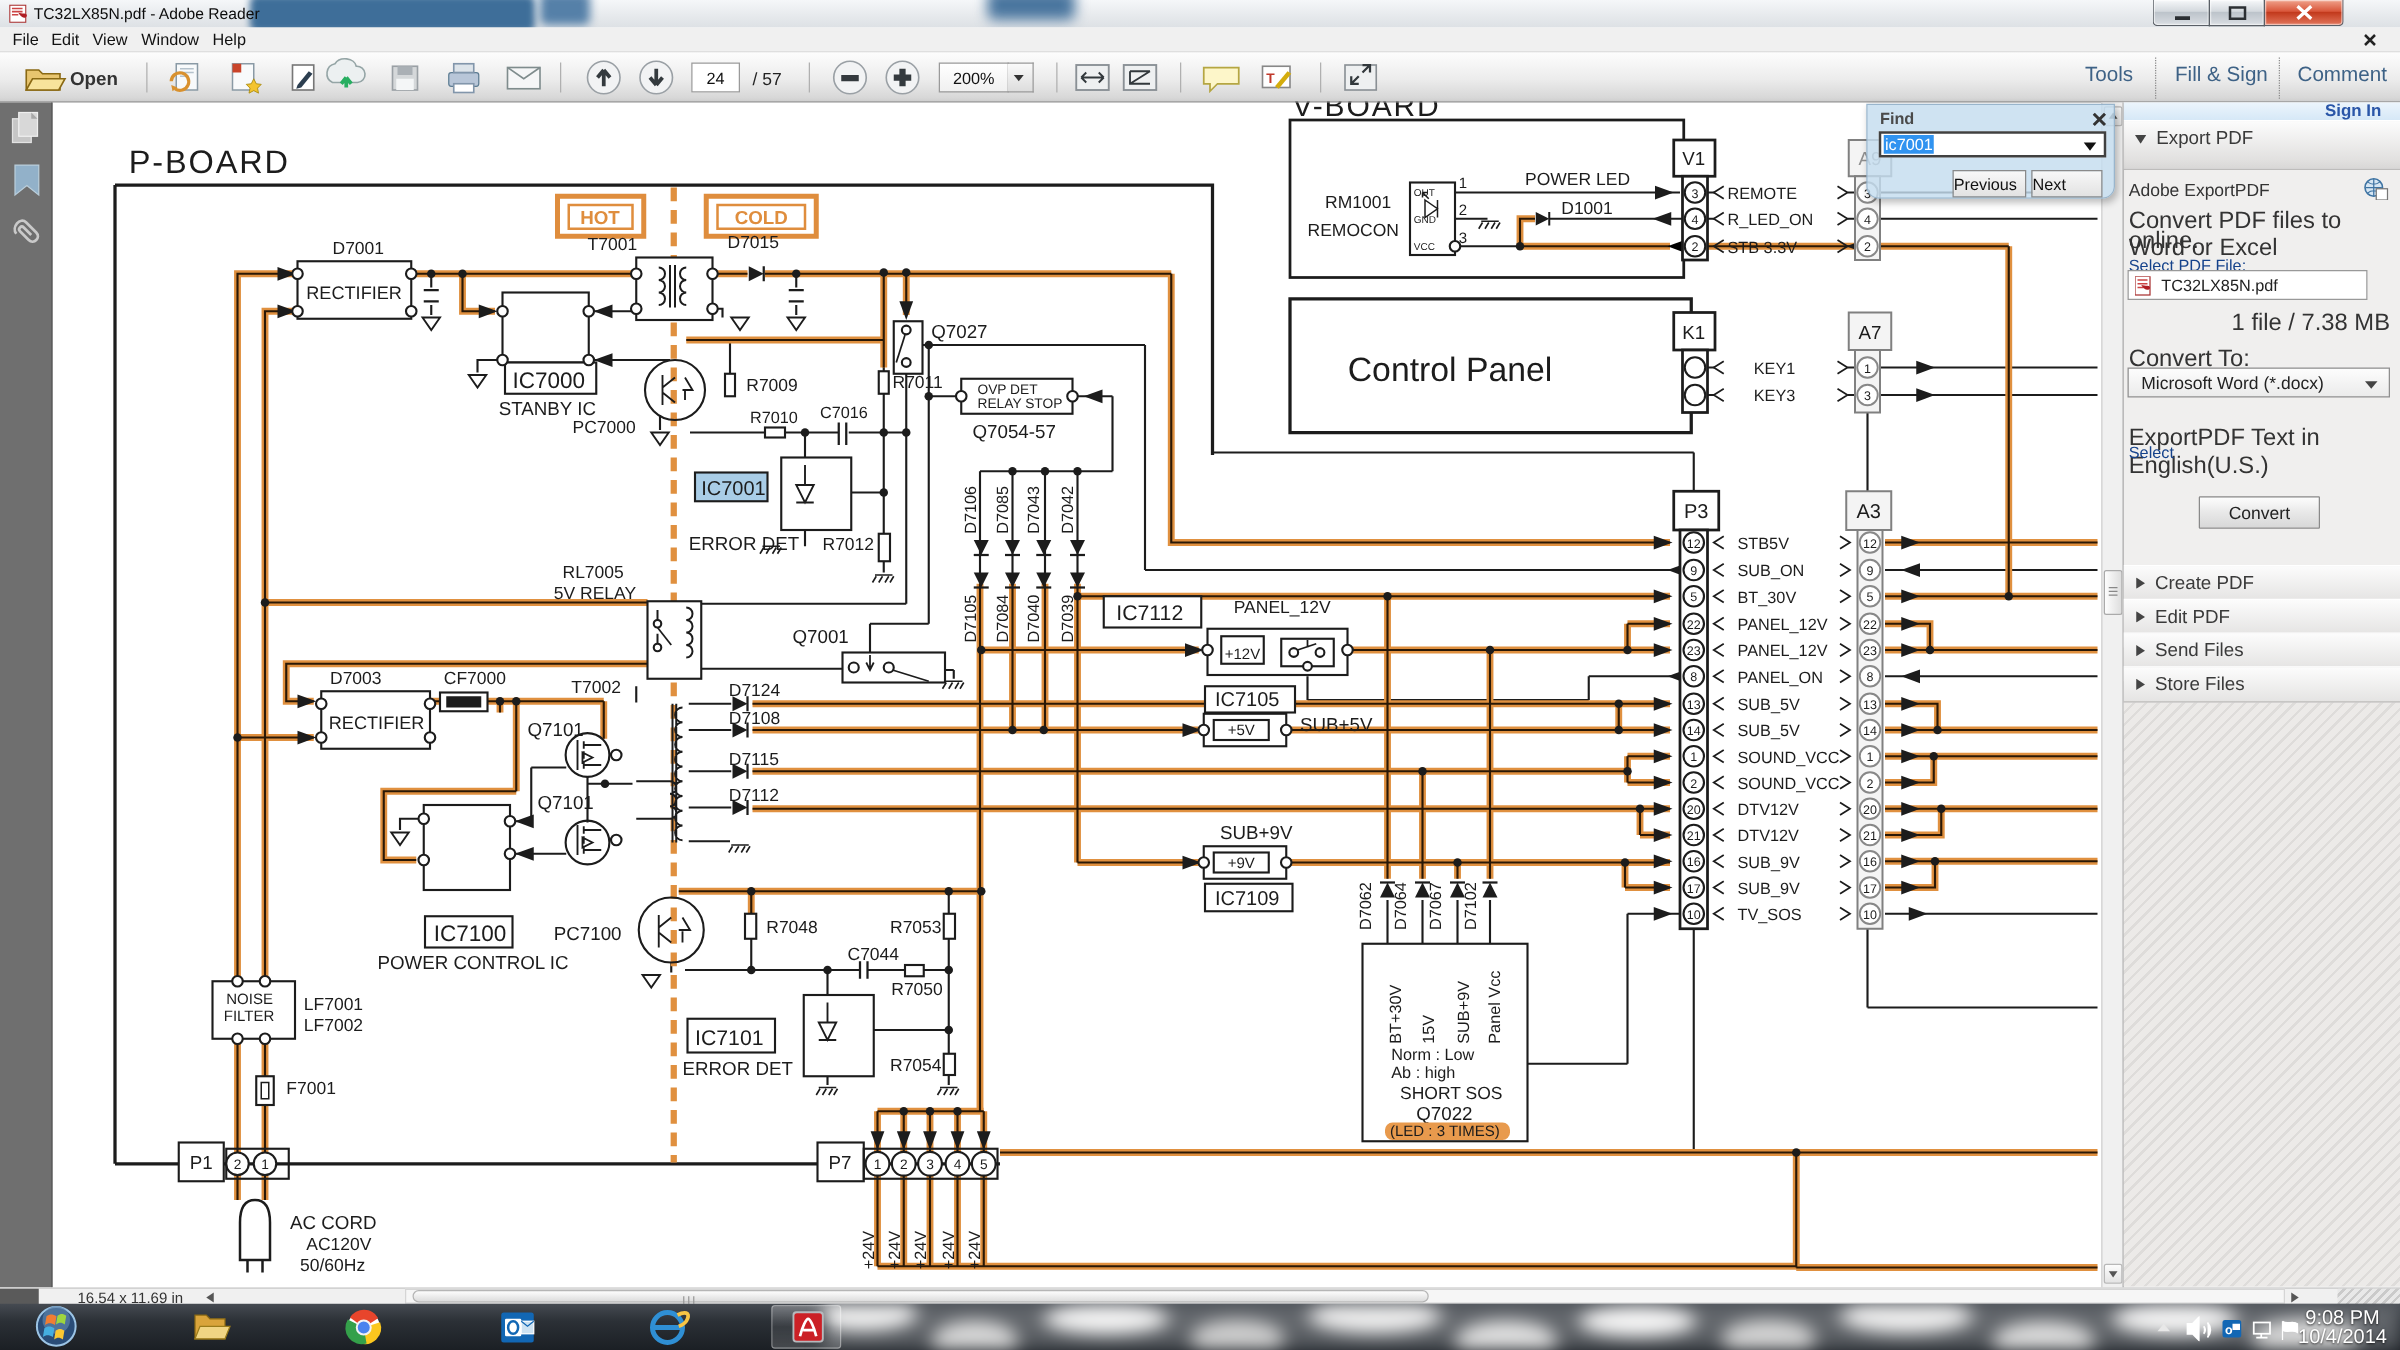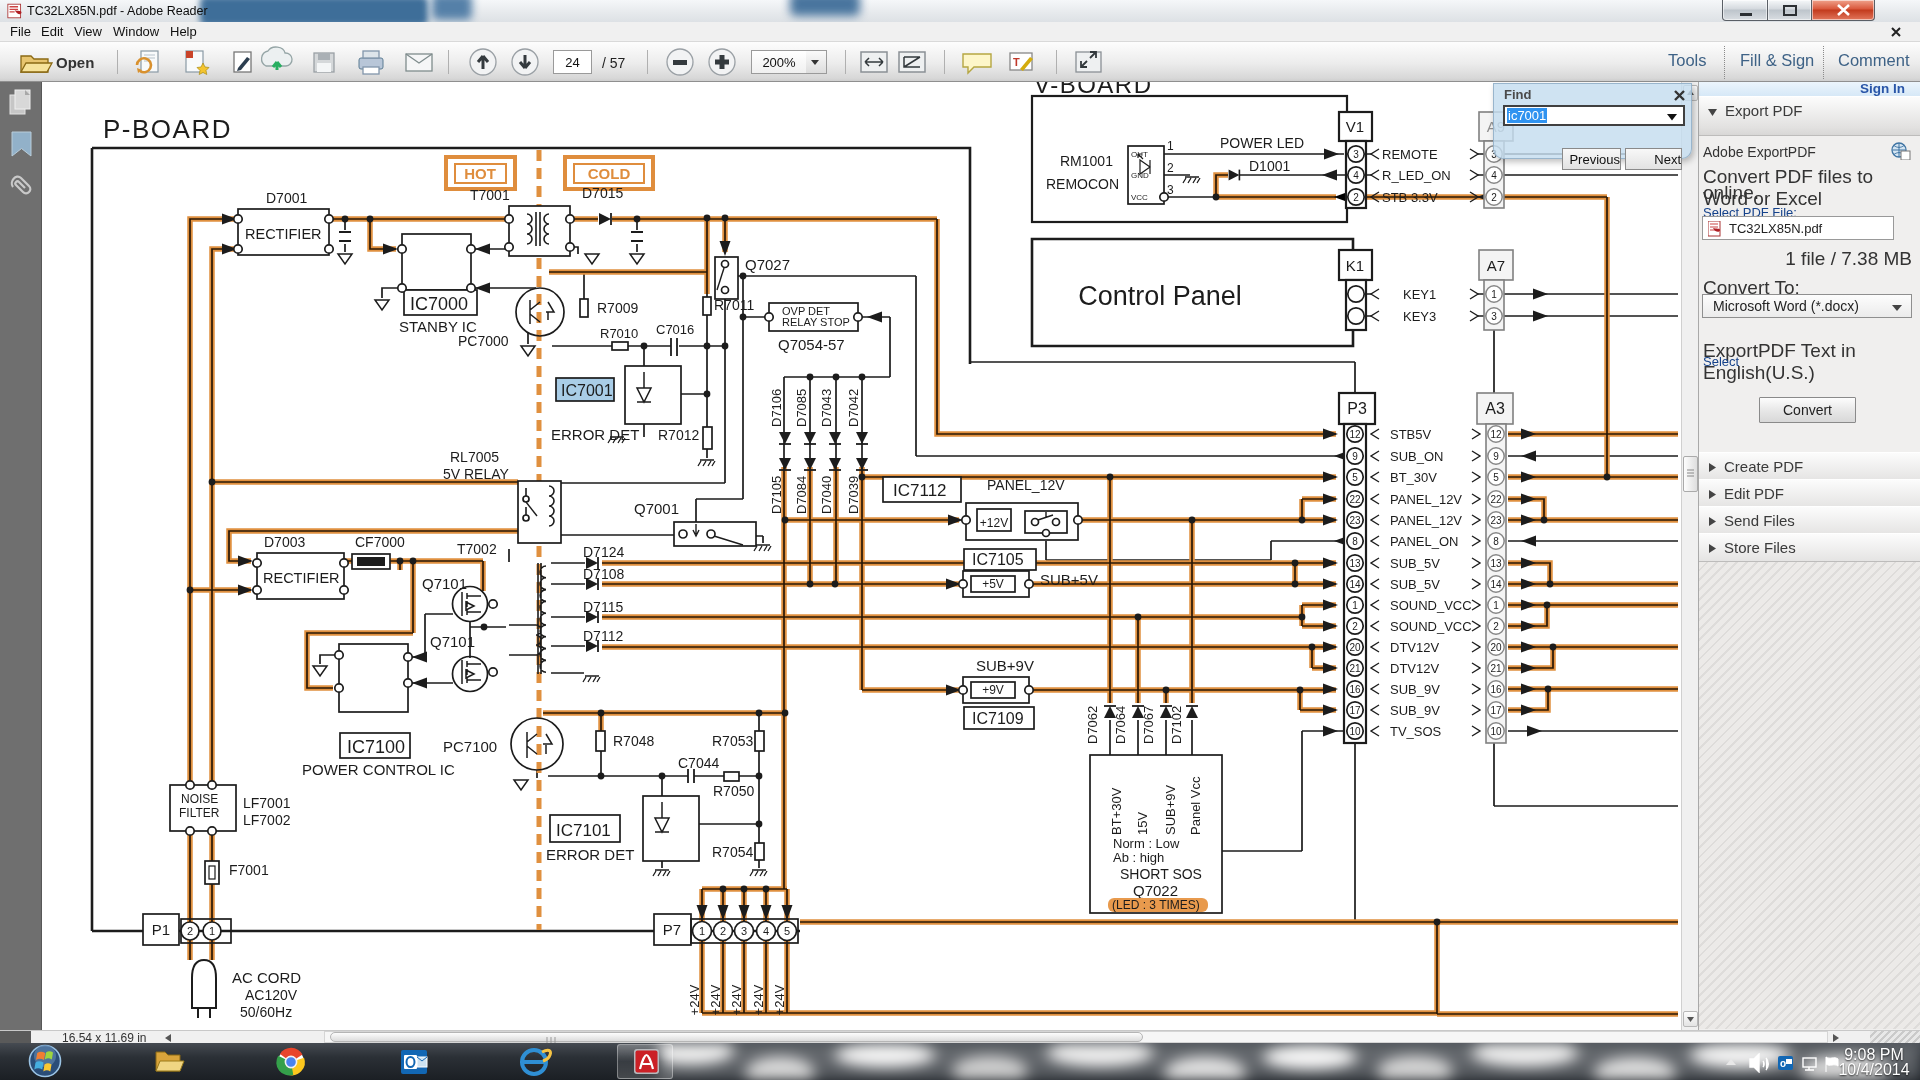--- a/index.html
+++ b/index.html
@@ -64,21 +64,21 @@
       radial-gradient(ellipse 65px 25px at 975px 30px,#dedede 55%,transparent 70%),
       radial-gradient(ellipse 80px 21px at 1080px 12px,#f4f4f4 55%,transparent 70%),
       radial-gradient(ellipse 70px 24px at 1185px 27px,#d8d8d8 55%,transparent 70%),
       linear-gradient(#6a6e73,#53575c);
   }
   #tbclock { position:absolute; right:10px; top:4px; width:72px; text-align:center; font-size:16px; color:#fff; text-shadow:0 1px 2px rgba(0,0,0,.8); line-height:15px; }
   .ticon { position:absolute; top:3px; width:52px; height:32px; border-radius:3px; }
   
   #finddlg { left:1471px; top:83px; width:199px; height:76px; background:rgba(197,221,239,0.82); border:1px solid rgba(140,170,195,.8); border-radius:0 0 10px 10px; box-shadow:2px 3px 6px rgba(0,0,0,.25);margin-left:22px; }
   #finput { position:absolute; left:9px; top:21px; width:182px; height:21px; background:#fff; border:2px solid #404040; }
-  .fbtn { position:absolute; top:64px; height:22px; background:linear-gradient(#f8f8f8,#e2e2e2); border:1px solid #8a8a8a; font-size:13px; color:#111; text-align:right; line-height:21px; }
+  .fbtn { position:absolute; top:52px; height:22px; background:linear-gradient(#f8f8f8,#e2e2e2); border:1px solid #8a8a8a; font-size:13px; color:#111; text-align:left; line-height:21px; }
 </style>
 </head>
 <body>
 <svg class="abs" style="left:0;top:0" width="1920" height="1080" viewBox="0 0 1920 1080">
 <defs>
 <path id="arR" d="M0,0 L-15,-5.5 L-15,5.5 Z"></path>
 <path id="gndt" d="M-7,0 H7 L0,10 Z" fill="none" stroke="#1c1c1c" stroke-width="1.5"></path>
 <g id="gndh" stroke="#1c1c1c" stroke-width="1.3" fill="none">
         <path d="M-7,0 H7 M-6,1 l-3,5 M-1,1 l-3,5 M4,1 l-3,5 M8,1 l-3,5"></path>
       </g>

